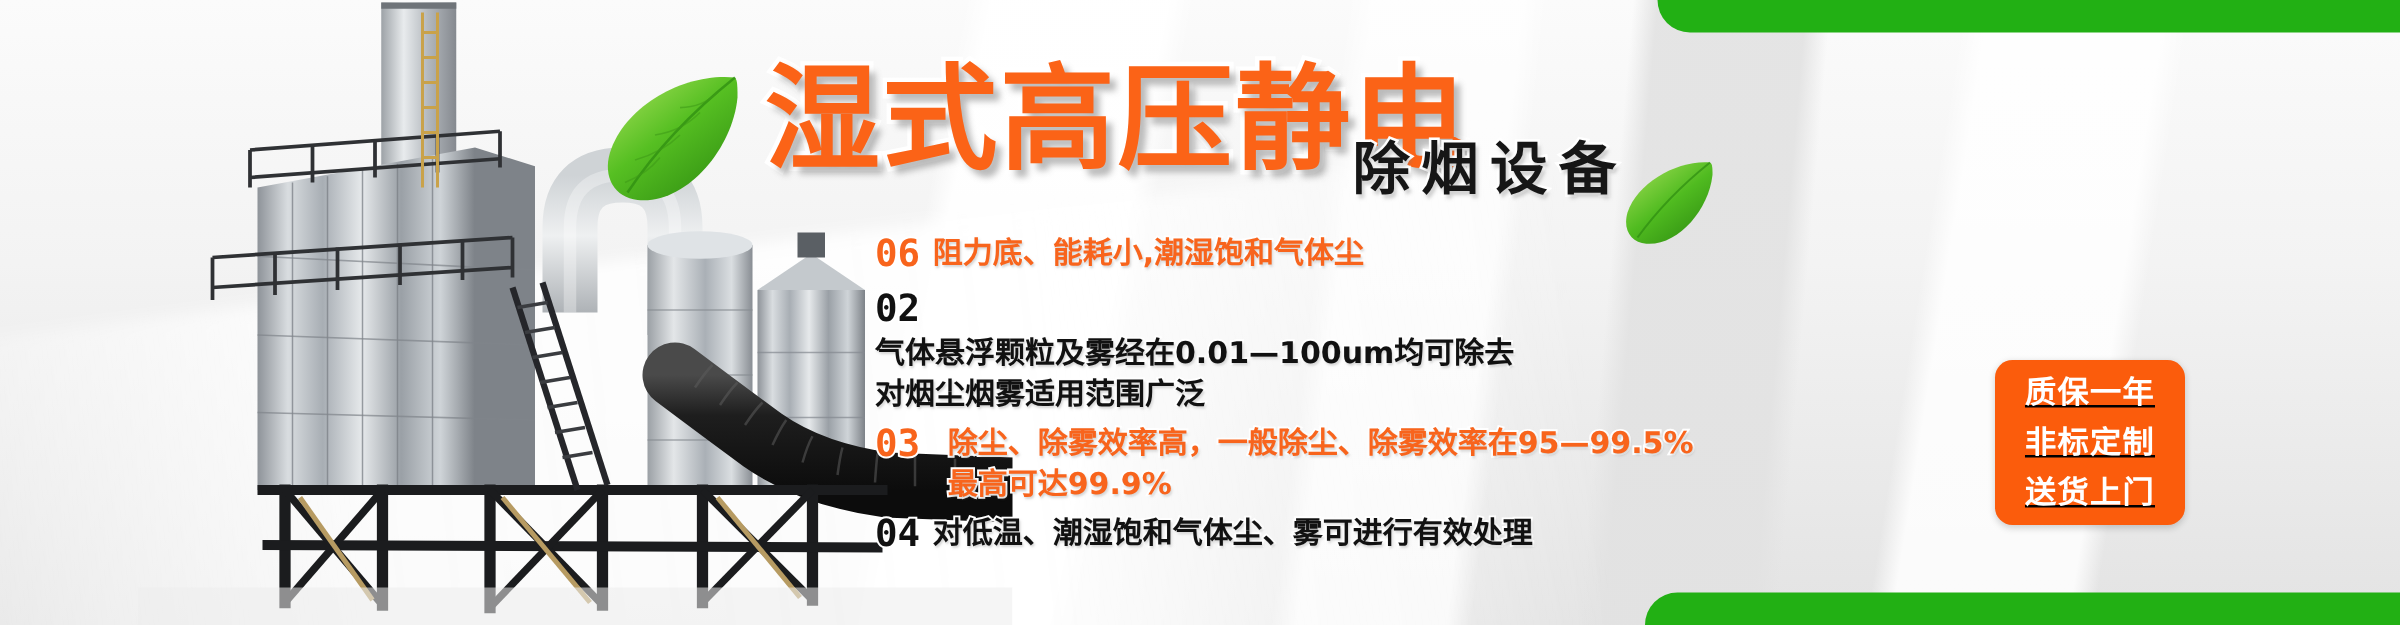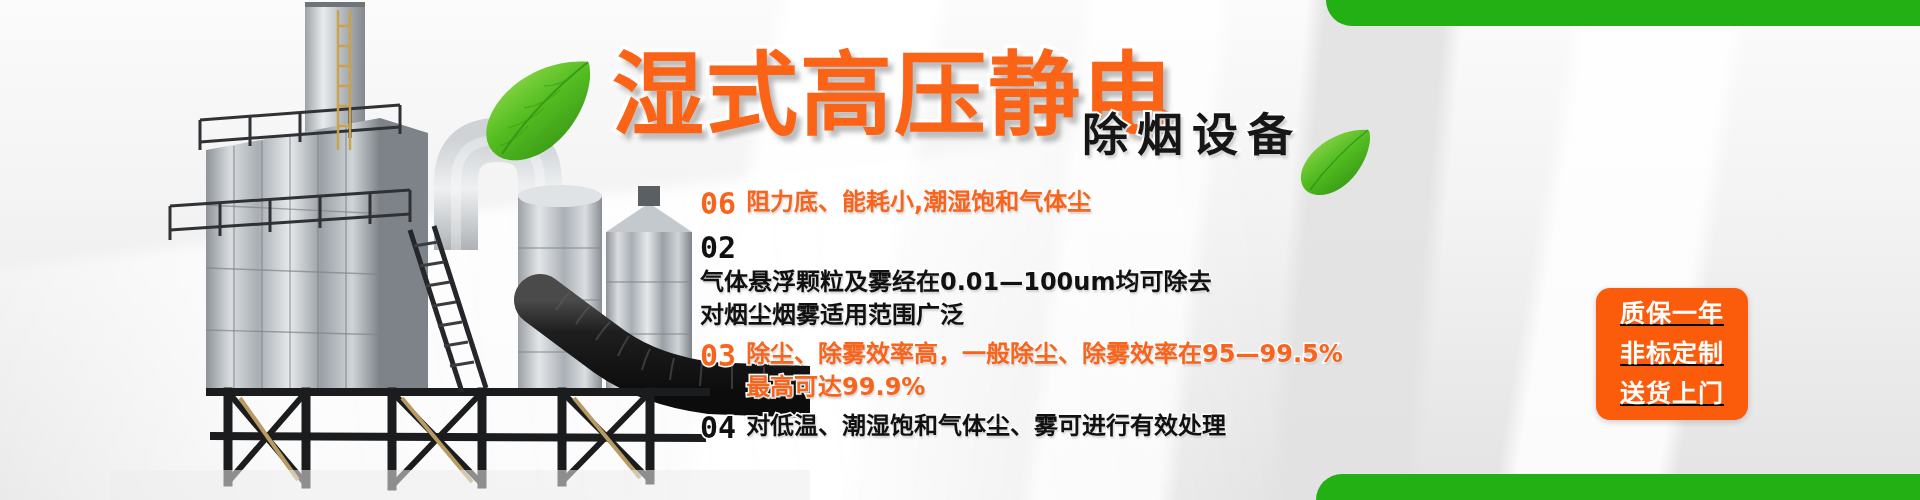--- a/index.html
+++ b/index.html
@@ -102,21 +102,21 @@
     font-family:"DejaVu Sans","Liberation Sans",sans-serif;
     -webkit-text-stroke:3px #ffffff;
     paint-order:stroke fill;
     text-shadow:1px 2px 2px rgba(130,130,130,.35);
   }
   .feat-body .l2{display:block;}
   .c-orange{color:#f8641c;}
   .c-dark{color:#111111;}
   .feat.f01{margin-bottom:8px;}
   .feat.f02{margin-bottom:6px;flex-direction:column;}
-  .feat.f03{margin-bottom:6px;}
+  .feat.f03{margin-bottom:6px;gap:12px;}
 
   
   .badge{
     position:absolute;left:1596px;top:288px;
     width:152px;height:132px;
     background:#fb5c0c;border-radius:14px;
     display:flex;flex-direction:column;
     align-items:center;justify-content:center;
     box-shadow:0 2px 6px rgba(0,0,0,.18);
     text-decoration:underline;

